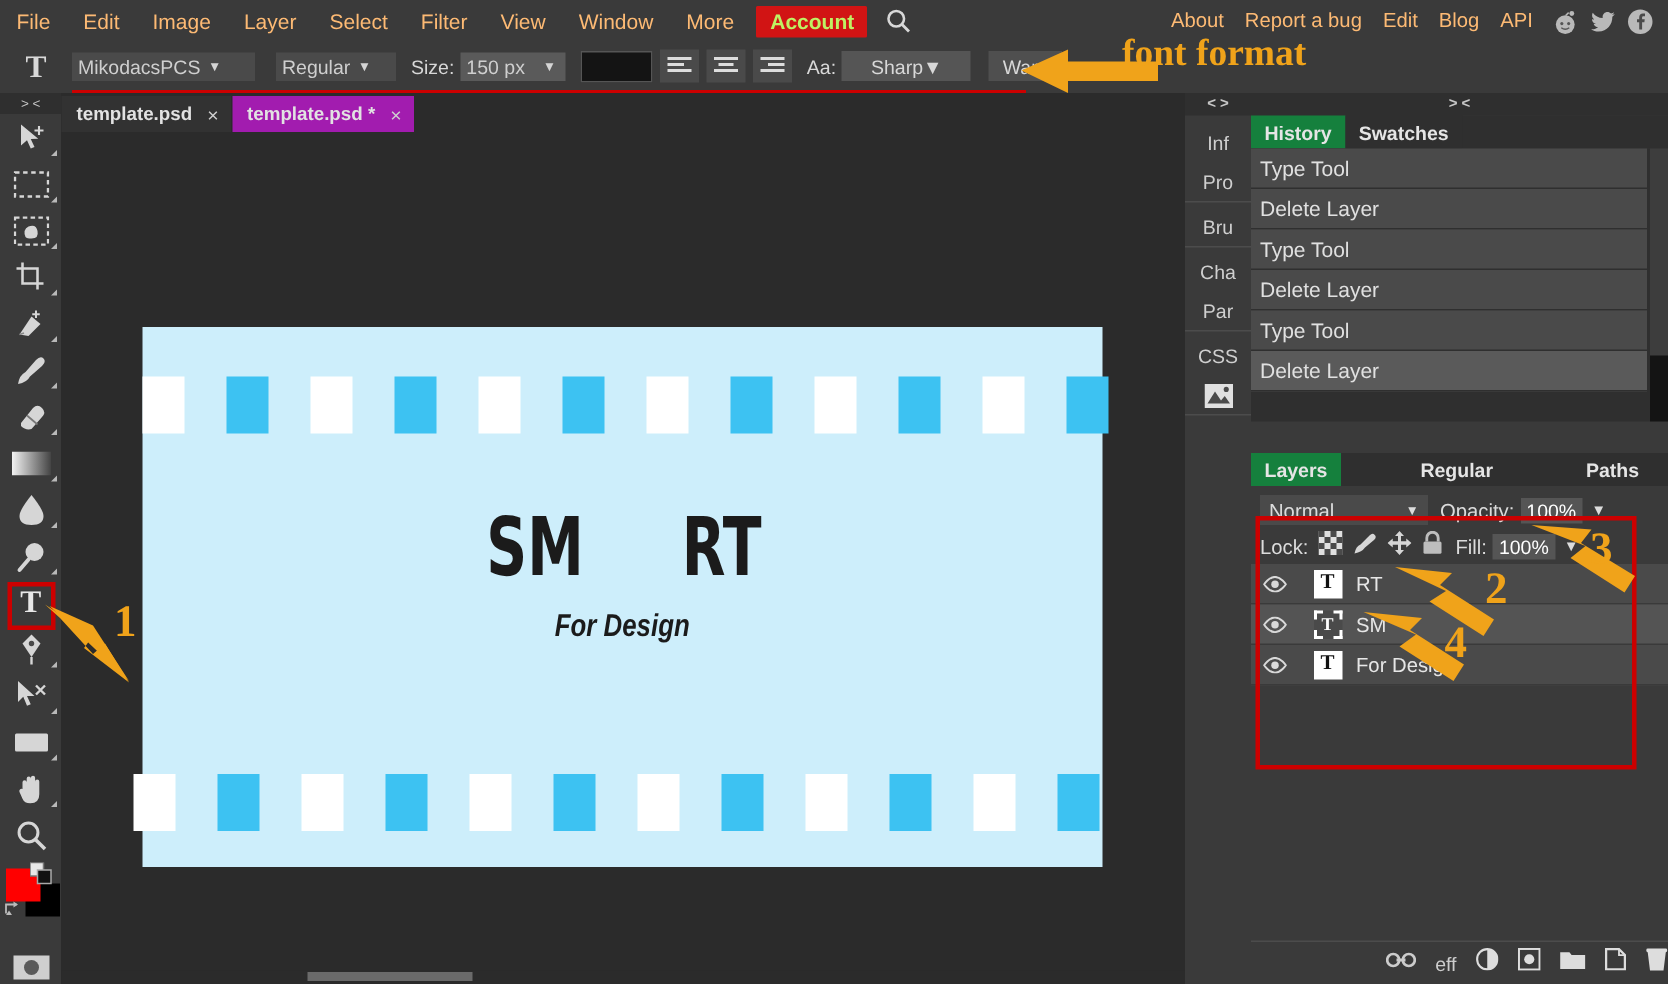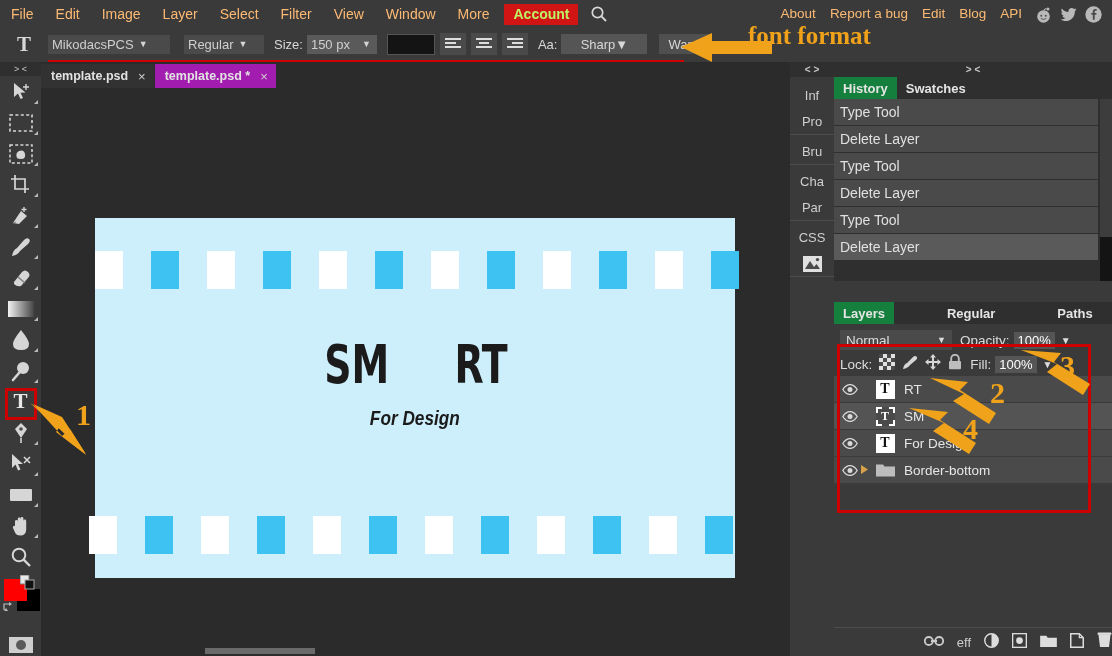--- a/index.html
+++ b/index.html
@@ -536,37 +536,20 @@
               <path d="M8 0.6 C12 0.6 15.2 5.5 15.2 5.5 C15.2 5.5 12 10.4 8 10.4 C4 10.4 0.8 5.5 0.8 5.5 C0.8 5.5 4 0.6 8 0.6 Z" fill="none" stroke="#d9d9d9" stroke-width="1.3"></path>
               <circle cx="8" cy="5.5" r="2.5" fill="#d9d9d9"></circle>
             </svg>
           </span>
           <span class="arrow"></span>
           <span class="thumb">
             <span class="tthumb">T</span>
           </span>
           <span class="lname">For Design</span>
         </div>
-        <div class="layer">
-          <span class="eye">
-            <svg width="16" height="11" viewBox="0 0 16 11">
-              <path d="M8 0.6 C12 0.6 15.2 5.5 15.2 5.5 C15.2 5.5 12 10.4 8 10.4 C4 10.4 0.8 5.5 0.8 5.5 C0.8 5.5 4 0.6 8 0.6 Z" fill="none" stroke="#d9d9d9" stroke-width="1.3"></path>
-              <circle cx="8" cy="5.5" r="2.5" fill="#d9d9d9"></circle>
-            </svg>
-          </span>
-          <span class="arrow"><svg width="9" height="11" viewBox="0 0 9 11">
-              <path d="M1 1 L8 5.5 L1 10 Z" fill="#d9a24a"></path>
-            </svg></span>
-          <span class="thumb">
-            <svg width="19" height="14" viewBox="0 0 19 14">
-              <path d="M0 1.5 h7 l1.6 2 H19 v10 H0 Z" fill="#bdbdbd"></path>
-            </svg>
-          </span>
-          <span class="lname">Border-bottom</span>
-        </div>
       </div>
 
     <div class="panelfoot">
       <span>
         <svg width="20" height="12" viewBox="0 0 20 12">
             <rect x="0.8" y="2" width="8" height="8" rx="4" fill="none" stroke="#ccc" stroke-width="1.8"></rect>
             <rect x="11.2" y="2" width="8" height="8" rx="4" fill="none" stroke="#ccc" stroke-width="1.8"></rect>
             <rect x="7" y="5" width="6" height="2" fill="#ccc"></rect>
           </svg>
       </span>

